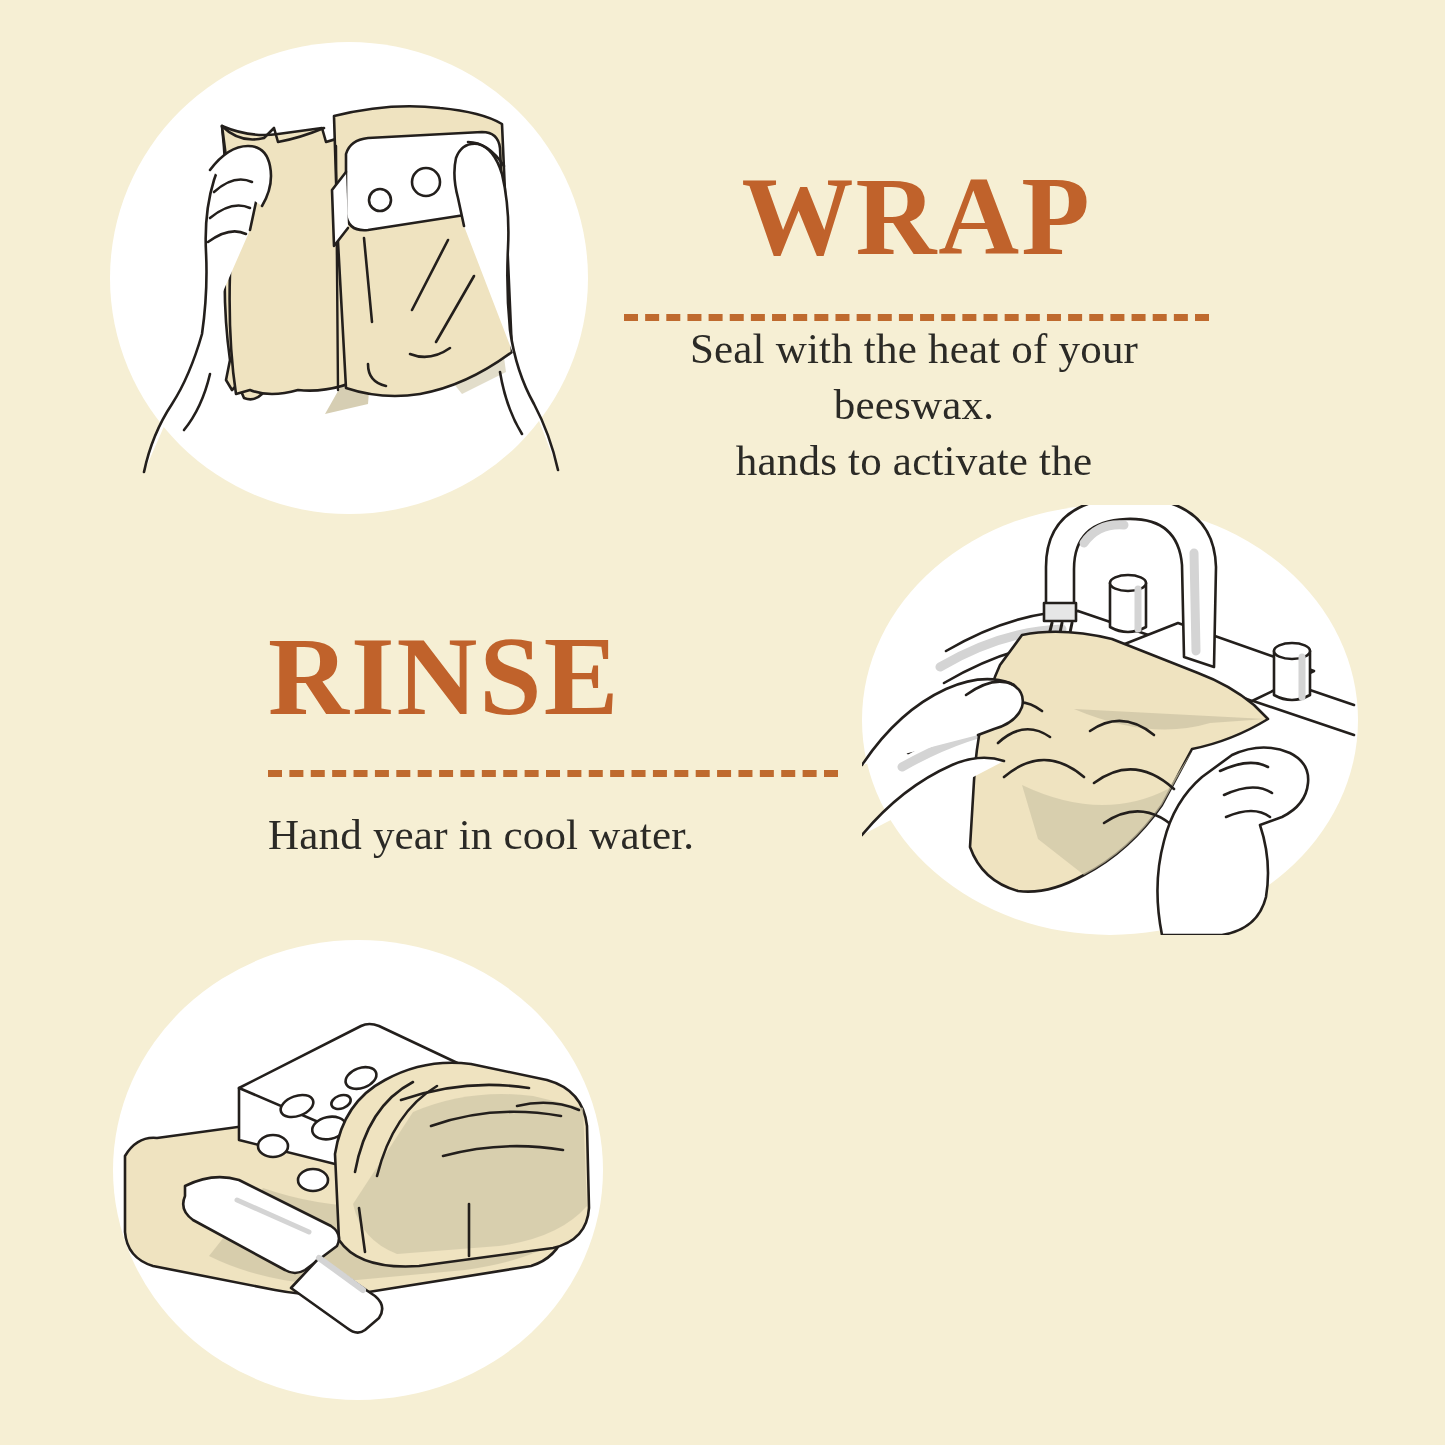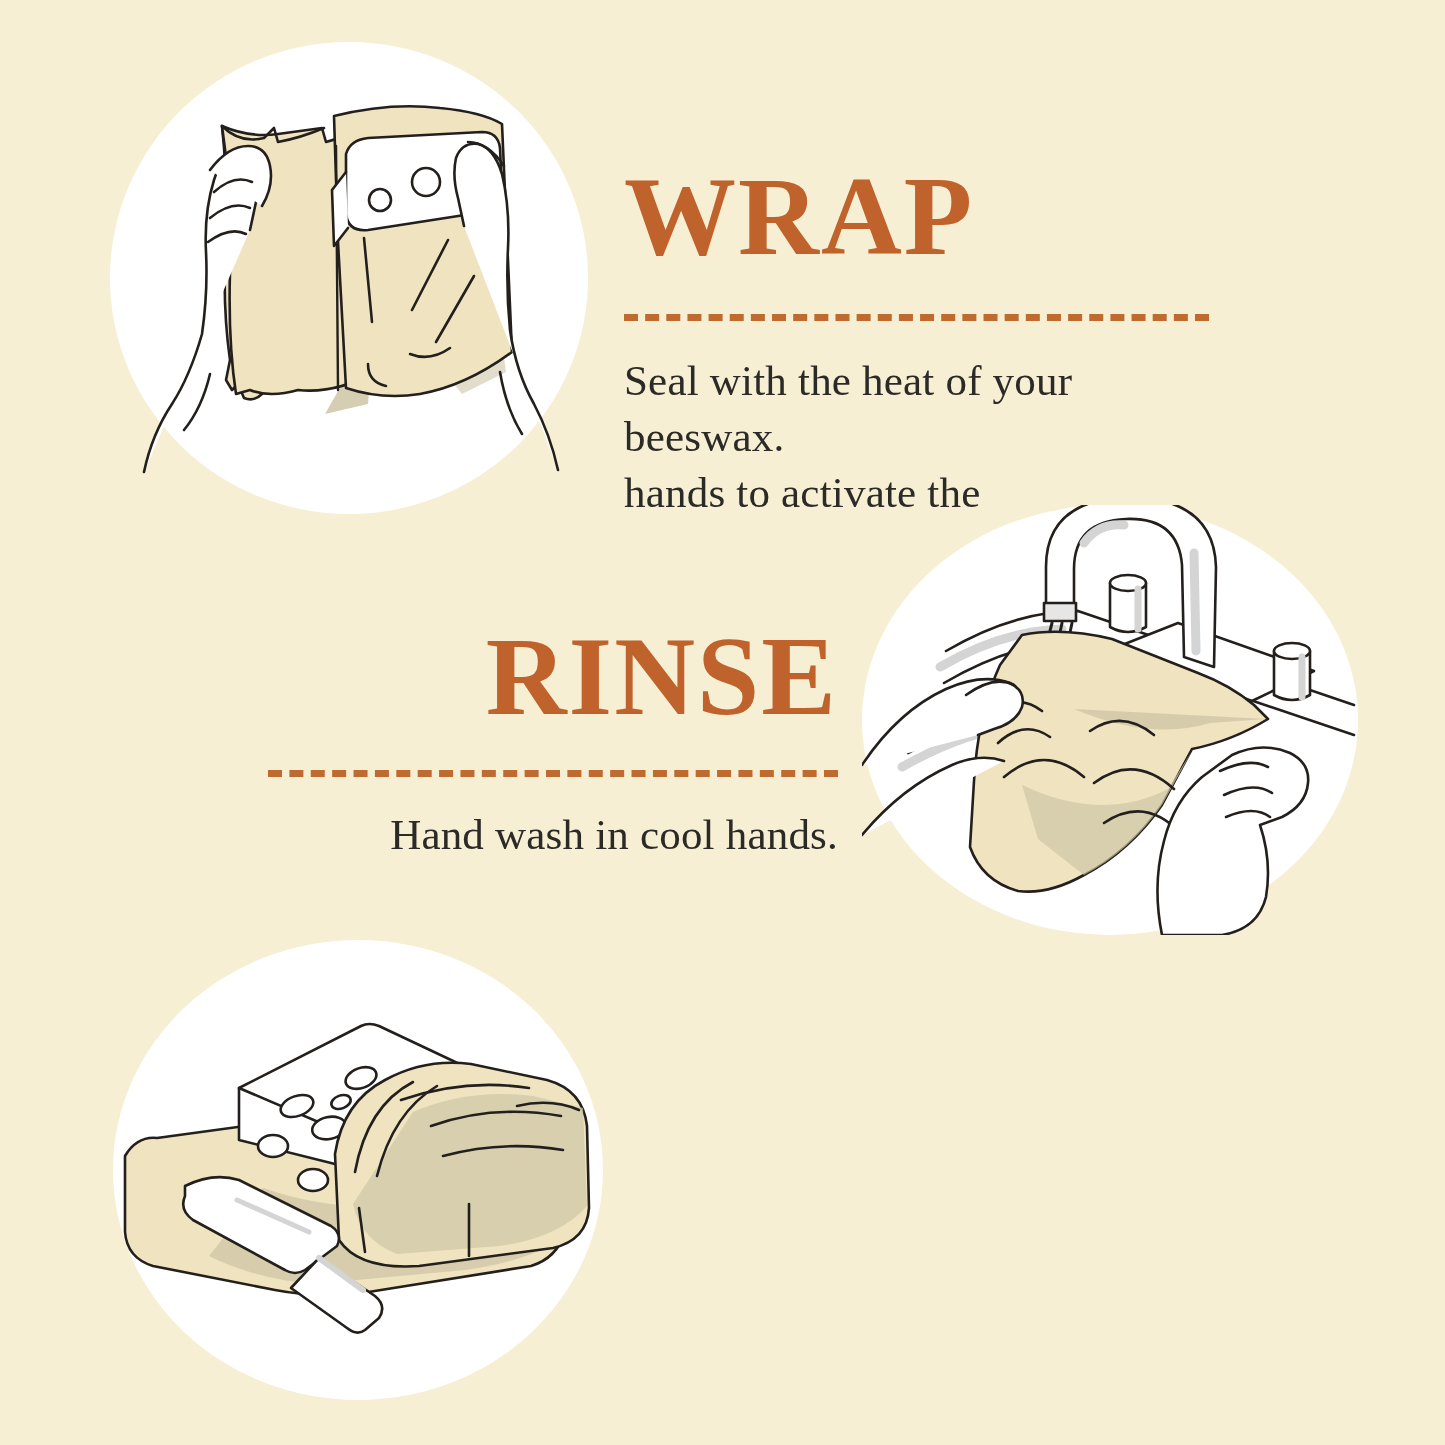--- a/index.html
+++ b/index.html
@@ -17,21 +17,21 @@
     position:absolute;left:0;top:0;width:100%;height:100%;
     background:#FFFFFF;border-radius:50%;
   }
   .illo svg{position:absolute;left:0;top:0;width:100%;height:100%;}
 
   #illo-wrap{left:110px;top:42px;width:478px;height:472px;}
   #illo-rinse{left:862px;top:505px;width:496px;height:430px;}
   #illo-reuse{left:113px;top:940px;width:490px;height:460px;}
 
   
-  .block{position:absolute;}
+  .block{position:absolute;text-align:center;}
   .heading{
     font-family:"Liberation Serif", serif;
     font-weight:700;
     color:#C0622B;
     letter-spacing:2px;
     line-height:1;
     margin:0;
     white-space:nowrap;
   }
   .rule{
@@ -46,24 +46,24 @@
     line-height:1.30;
     font-weight:400;
     margin:0;
     letter-spacing:0.2px;
   }
 
   
   #block-wrap{left:624px;top:160px;width:585px;}
   #block-wrap .heading{font-size:112px;}
   #block-wrap .rule{margin-top:42px;width:585px;}
-  #block-wrap .body{margin-top:32px;width:580px;}
-
-  
-  #block-rinse{left:268px;top:620px;width:570px;text-align:right;}
+  #block-wrap .body{width:580px;}
+
+  
+  #block-rinse{left:268px;top:620px;width:570px;text-align:left;}
   #block-rinse .heading{font-size:112px;}
   #block-rinse .rule{margin-top:38px;width:570px;}
   #block-rinse .body{margin-top:30px;width:570px;}
 
   
   #block-reuse{left:638px;top:1030px;width:600px;}
   #block-reuse .heading{font-size:112px;}
   #block-reuse .rule{margin-top:42px;width:600px;}
   #block-reuse .body{margin-top:34px;width:588px;}
 
@@ -136,21 +136,21 @@
       <span class="ln">Seal with the heat of your</span>
       <span class="ln">beeswax.</span>
       <span class="ln">hands to activate the</span>
     </p>
   </div>
 
   <div class="block" id="block-rinse">
     <h2 class="heading">RINSE</h2>
     <div class="rule"></div>
     <p class="body">
-      <span class="ln">Hand wash in cool hands.</span>
+      <span class="ln">Hand year in cool water.</span>
     </p>
   </div>
 
   <div class="illo" id="illo-rinse">
     <div class="disc"></div>
     <svg viewBox="0 0 496 430" fill="none" xmlns="http://www.w3.org/2000/svg">
       <g stroke="#231F1C" stroke-width="2.6" stroke-linecap="round" stroke-linejoin="round">
 
         <path d="M78 150 Q150 110 214 108 L470 196 L470 232 L92 174 Z" fill="#FFFFFF" stroke="none"></path>
         <path d="M84 146 Q152 106 216 106"></path>

